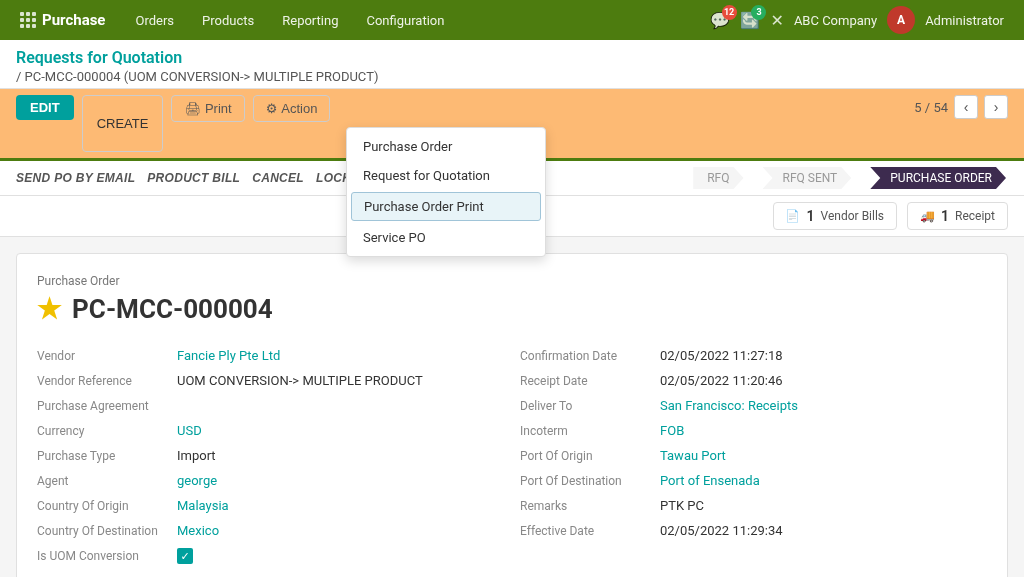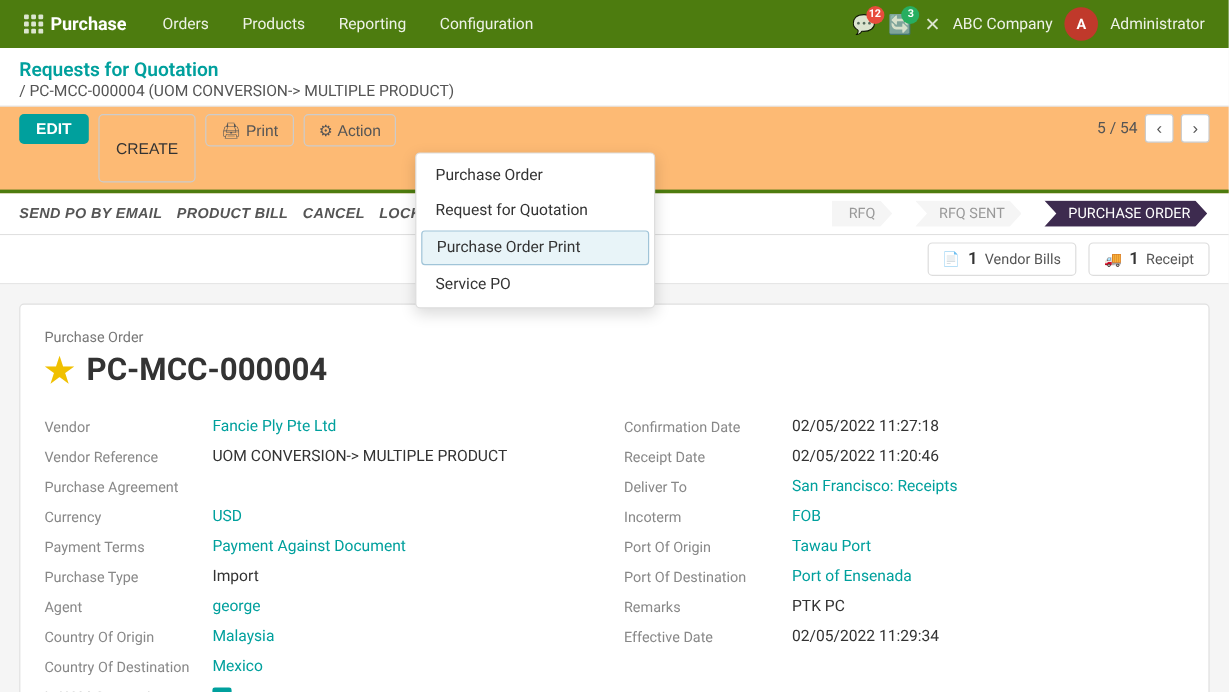--- a/index.html
+++ b/index.html
@@ -216,24 +216,20 @@
         </div>
         <div class="field-row">
           <span class="field-label">Purchase Agreement</span>
           <span class="field-value"></span>
         </div>
         <div class="field-row">
           <span class="field-label">Currency</span>
           <span class="field-value link">USD</span>
         </div>
         <div class="field-row">
-          <span class="field-label">Payment Terms</span>
-          <span class="field-value link">Payment Against Document</span>
-        </div>
-        <div class="field-row">
           <span class="field-label">Purchase Type</span>
           <span class="field-value">Import</span>
         </div>
         <div class="field-row">
           <span class="field-label">Agent</span>
           <span class="field-value link">george</span>
         </div>
         <div class="field-row">
           <span class="field-label">Country Of Origin</span>
           <span class="field-value link">Malaysia</span>

